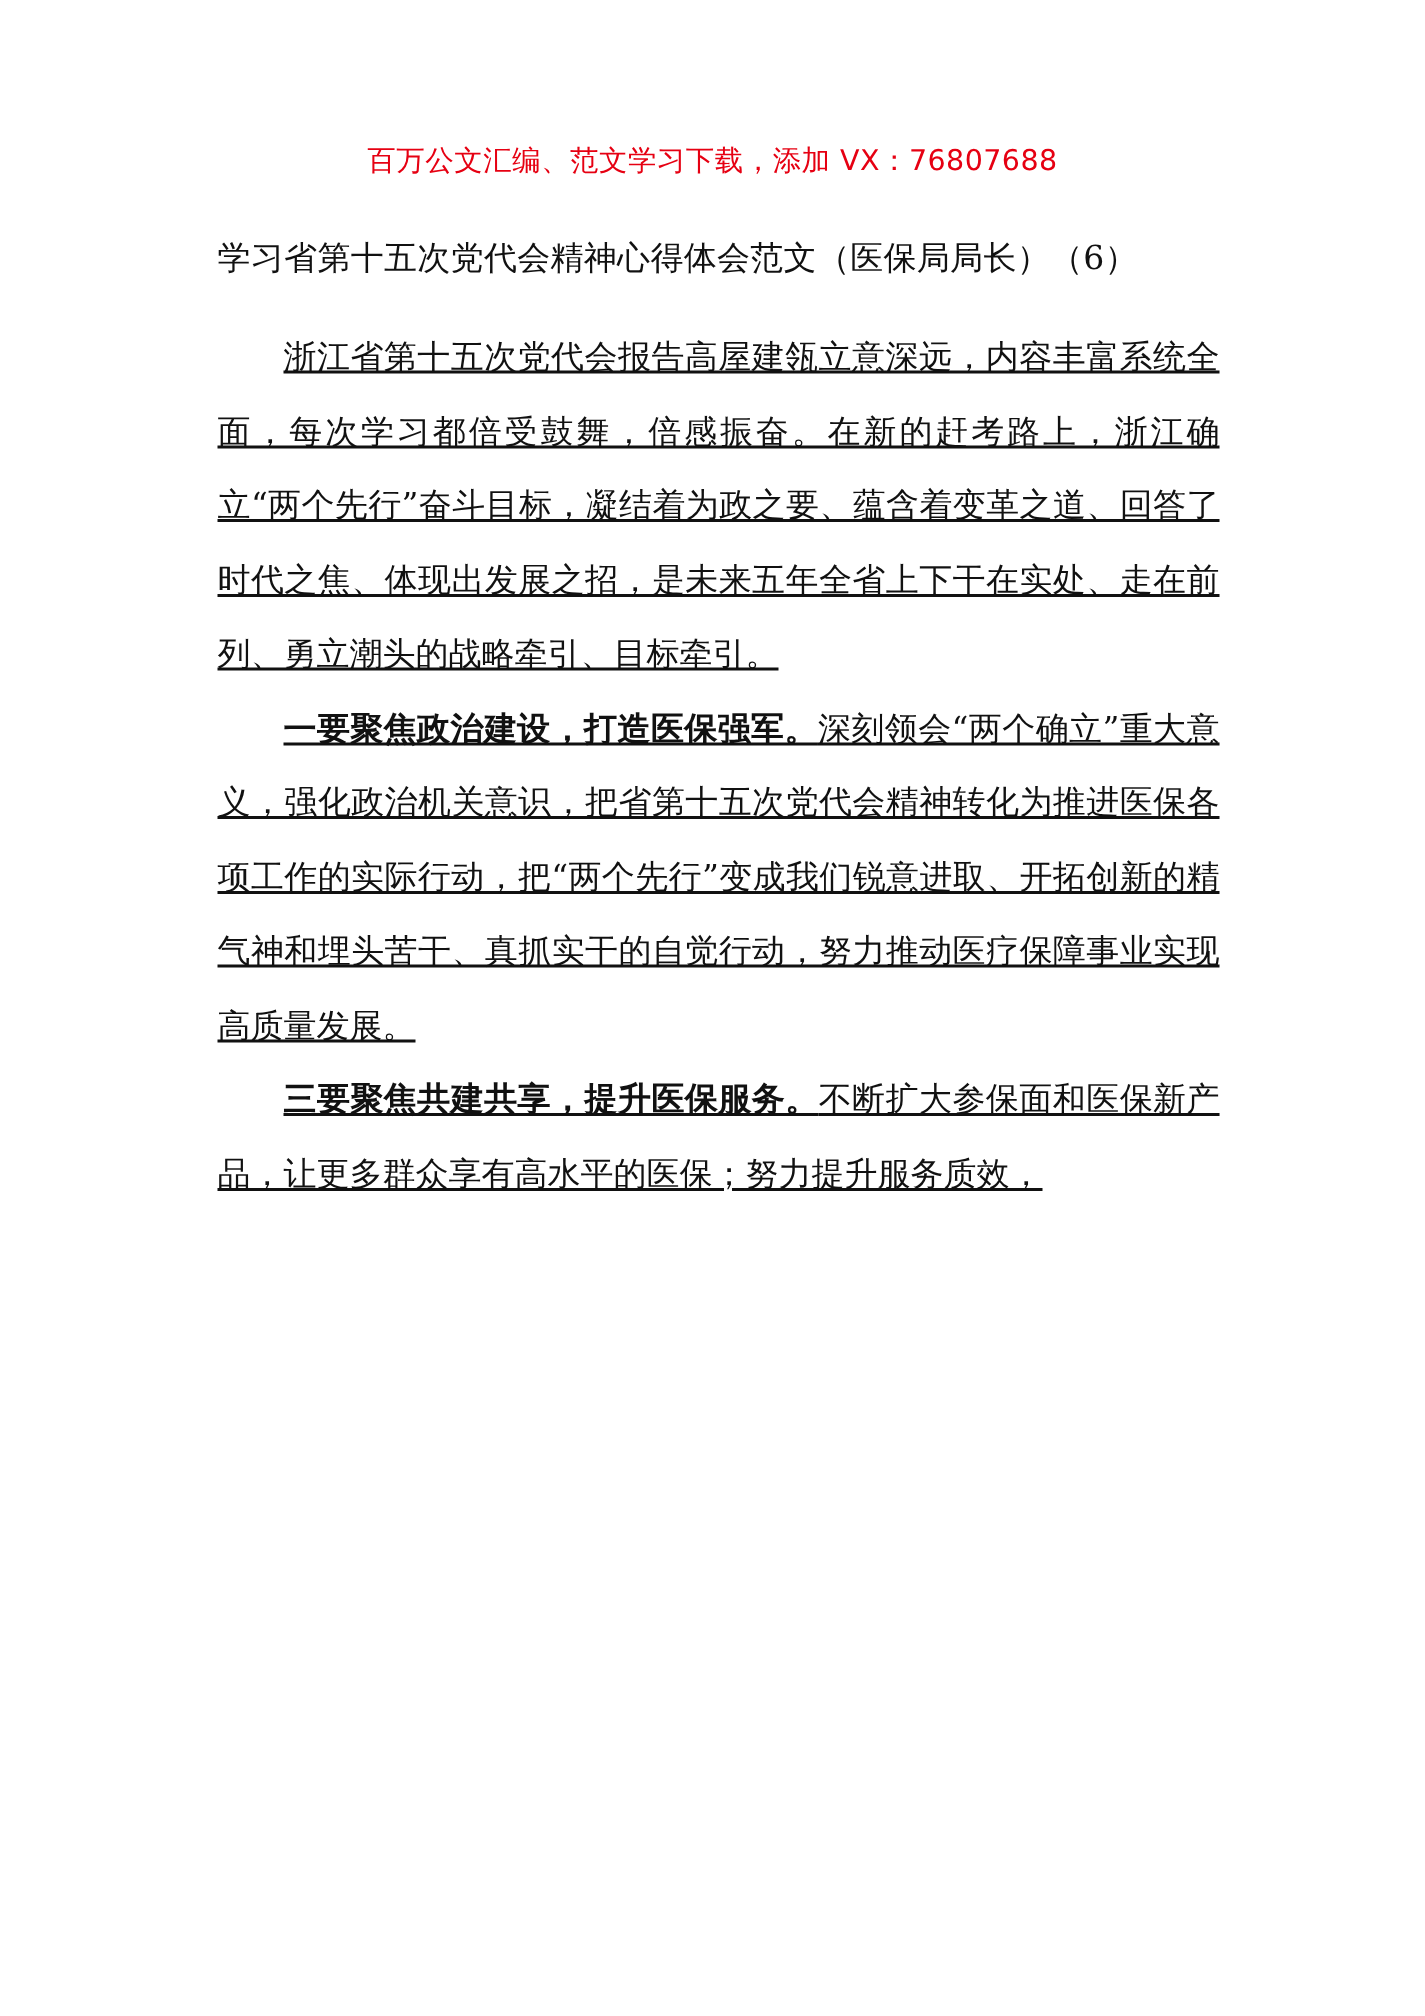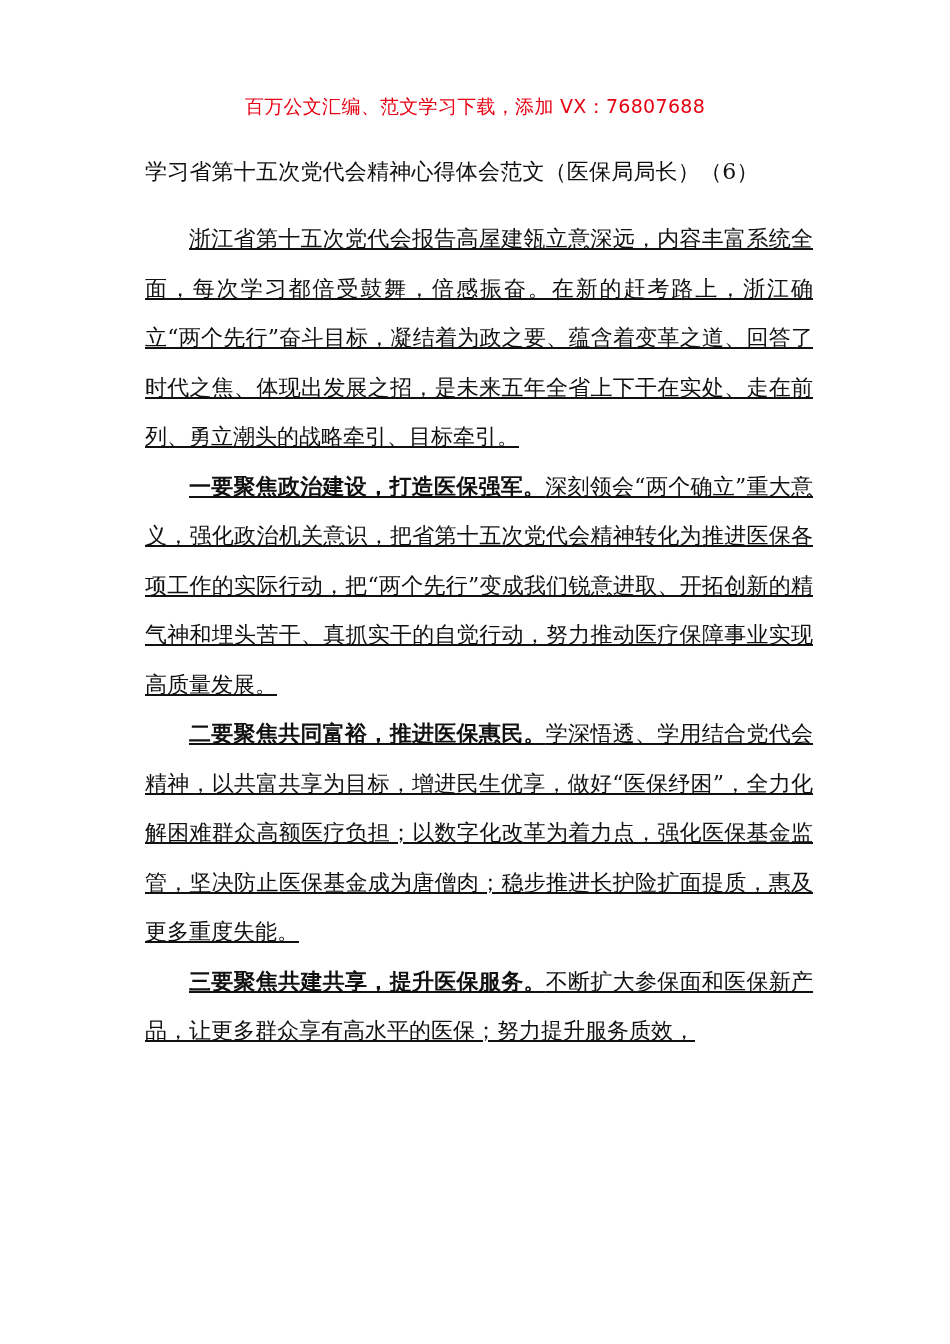--- a/index.html
+++ b/index.html
@@ -62,18 +62,15 @@
 <div class="doc-title">学习省第十五次党代会精神心得体会范文（医保局局长）（6）</div>
 
 <div class="doc-body">
   <p class="para">
     <span class="lead"></span><span>浙江省第十五次党代会报告高屋建瓴立意深远，内容丰富系统全面，每次学习都倍受鼓舞，倍感振奋。在新的赶考路上，浙江确立“两个先行”奋斗目标，凝结着为政之要、蕴含着变革之道、回答了时代之焦、体现出发展之招，是未来五年全省上下干在实处、走在前列、勇立潮头的战略牵引、目标牵引。</span>
   </p>
   <p class="para">
     <span class="lead">一要聚焦政治建设，打造医保强军。</span><span>深刻领会“两个确立”重大意义，强化政治机关意识，把省第十五次党代会精神转化为推进医保各项工作的实际行动，把“两个先行”变成我们锐意进取、开拓创新的精气神和埋头苦干、真抓实干的自觉行动，努力推动医疗保障事业实现高质量发展。</span>
   </p>
   <p class="para">
-    <span class="lead">二要聚焦共同富裕，推进医保惠民。</span><span>学深悟透、学用结合党代会精神，以共富共享为目标，增进民生优享，做好“医保纾困”，全力化解困难群众高额医疗负担；以数字化改革为着力点，强化医保基金监管，坚决防止医保基金成为唐僧肉；稳步推进长护险扩面提质，惠及更多重度失能。</span>
-  </p>
-  <p class="para">
     <span class="lead">三要聚焦共建共享，提升医保服务。</span><span>不断扩大参保面和医保新产品，让更多群众享有高水平的医保；努力提升服务质效，</span>
   </p>
 </div>
 
 </body></html>

